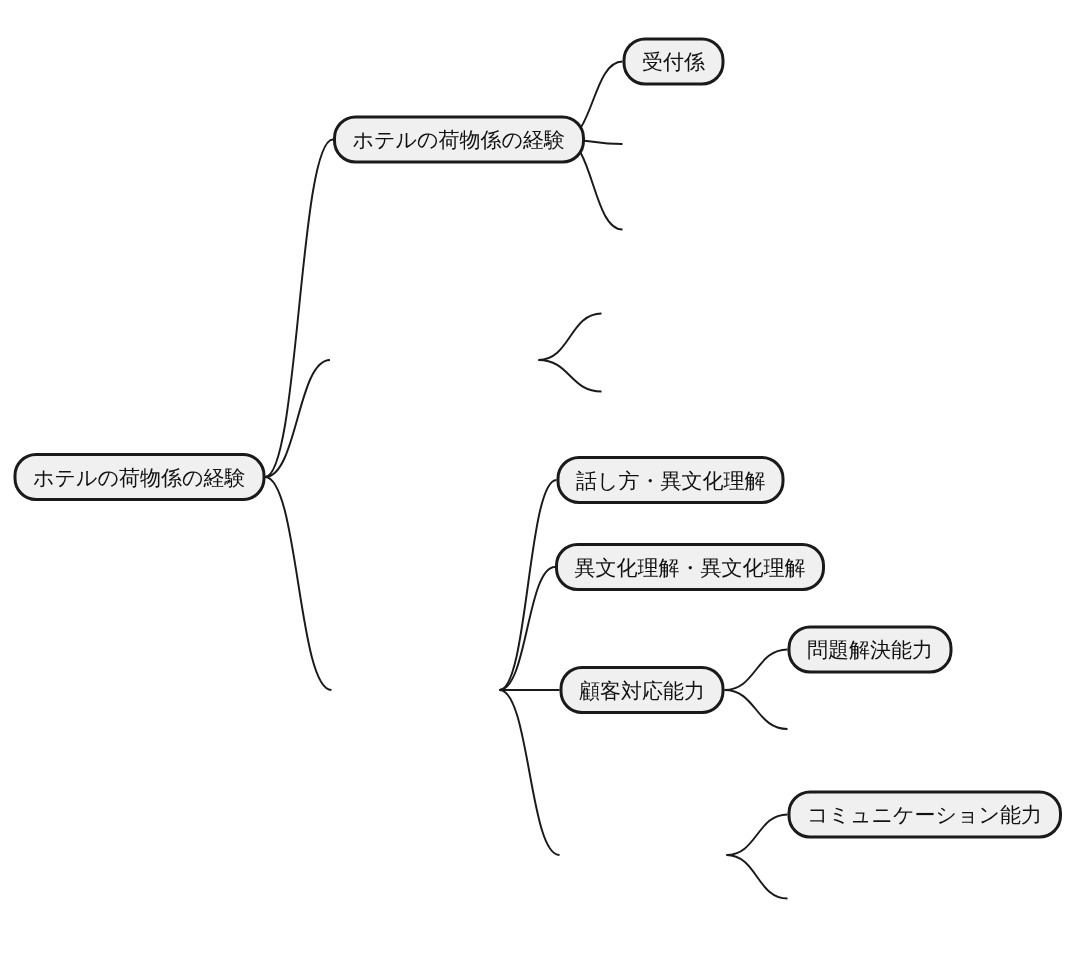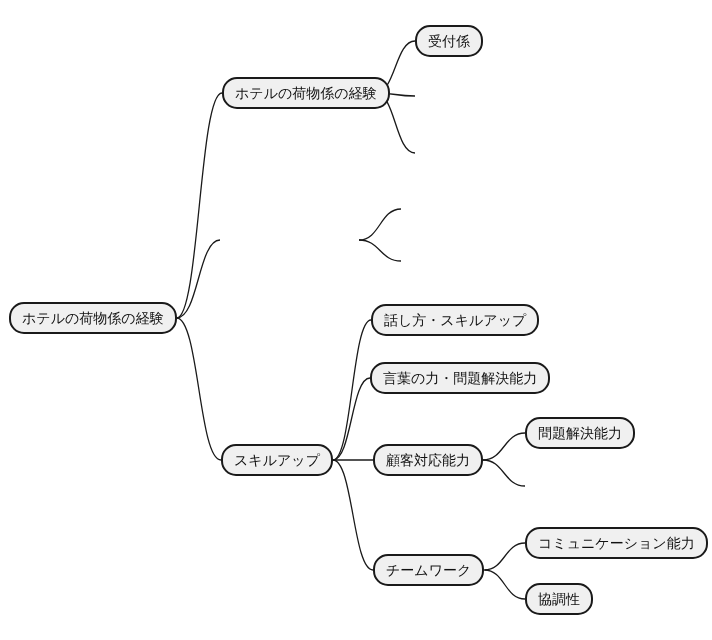--- a/index.html
+++ b/index.html
@@ -64,21 +64,18 @@
       <path d="M 484.3125 570 C 504.65625 570, 504.65625 543, 525 543"></path>
       <path d="M 484.3125 570 C 504.65625 570, 504.65625 599, 525 599"></path>
     </svg>
 
   <div class="node" id="n-root" style="left:9px; top:318px">ホテルの荷物係の経験</div>
 
   <div class="node" id="n-b0" style="left:222px; top:93px">ホテルの荷物係の経験</div>
   <div class="node" id="n-b0c0" style="left:415px; top:41px">受付係</div>
 
 
-  <div class="node" id="n-b2" style="left:221px; top:460px">スキルアップ</div>
-  <div class="node" id="n-b2c0" style="left:371px; top:320px">話し方・スキルアップ</div>
-  <div class="node" id="n-b2c1" style="left:370px; top:378px">言葉の力・問題解決能力</div>
+  <div class="node" id="n-b2c0" style="left:371px; top:320px">話し方・異文化理解</div>
+  <div class="node" id="n-b2c1" style="left:370px; top:378px">異文化理解・異文化理解</div>
   <div class="node" id="n-b2c2" style="left:373px; top:460px">顧客対応能力</div>
   <div class="node" id="n-b2c2a" style="left:525px; top:433px">問題解決能力</div>
-  <div class="node" id="n-b2c3" style="left:373px; top:570px">チームワーク</div>
   <div class="node" id="n-b2c3a" style="left:525px; top:543px">コミュニケーション能力</div>
-  <div class="node" id="n-b2c3b" style="left:525px; top:599px">協調性</div>
 </div>
 
 </body></html>

